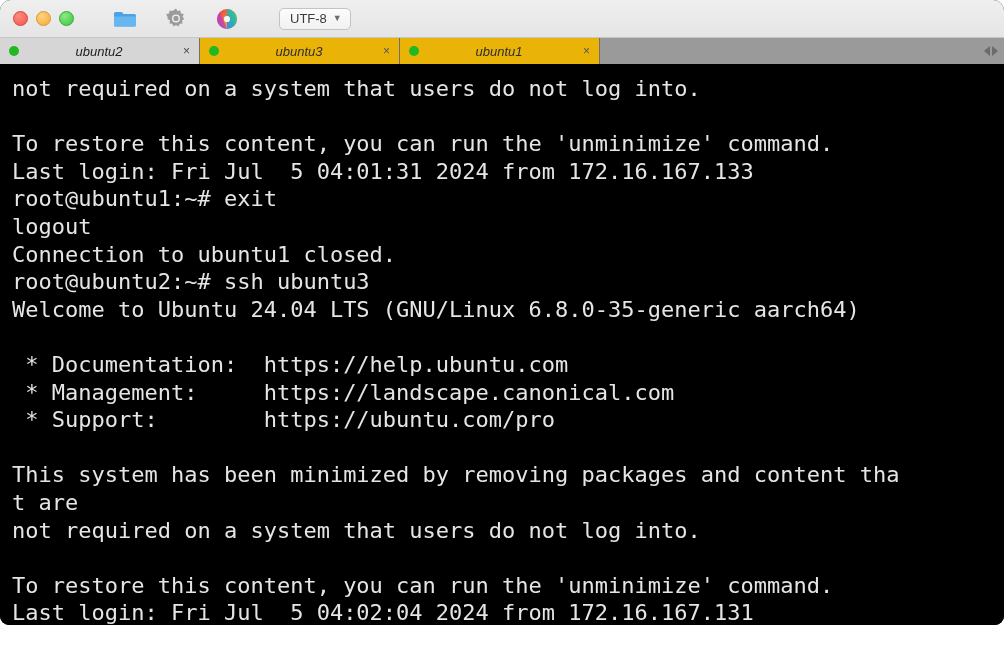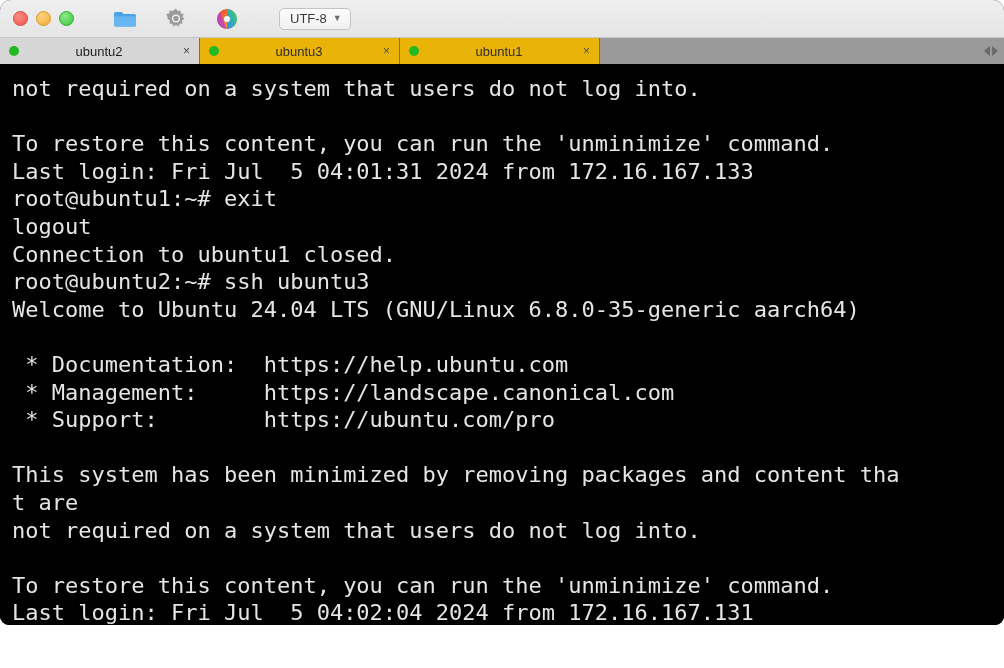--- a/index.html
+++ b/index.html
@@ -116,20 +116,21 @@
     background: #22b822;
     margin-left: 9px;
     flex: none;
   }
   .tab .tablabel {
     flex: 1;
     text-align: center;
     white-space: nowrap;
     overflow: hidden;
     margin-left: -4px;
+    font-style: italic;
   }
   .tab .tabclose {
     margin-right: 9px;
     font-size: 12px;
     color: #555;
     line-height: 1;
     flex: none;
   }
   .tab.active .tabclose { color: #4a4a4a; }
 

